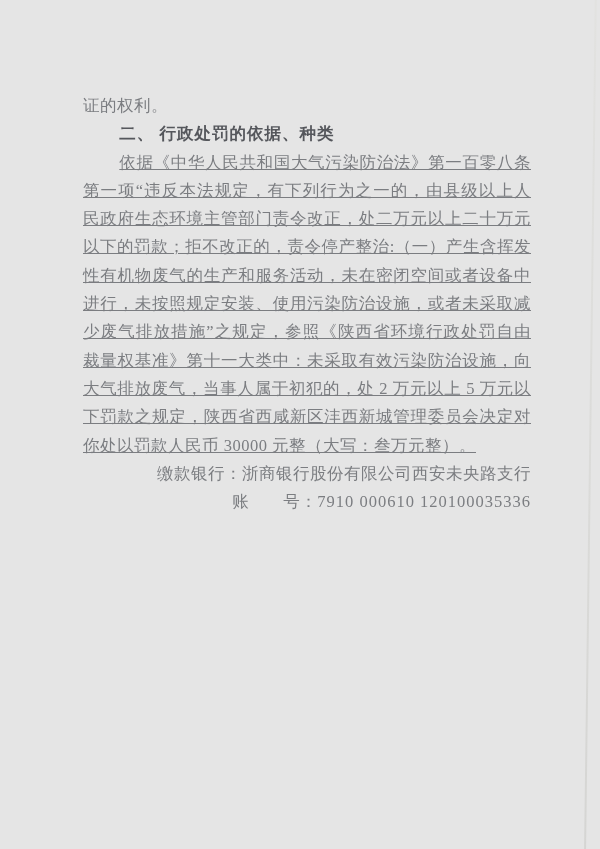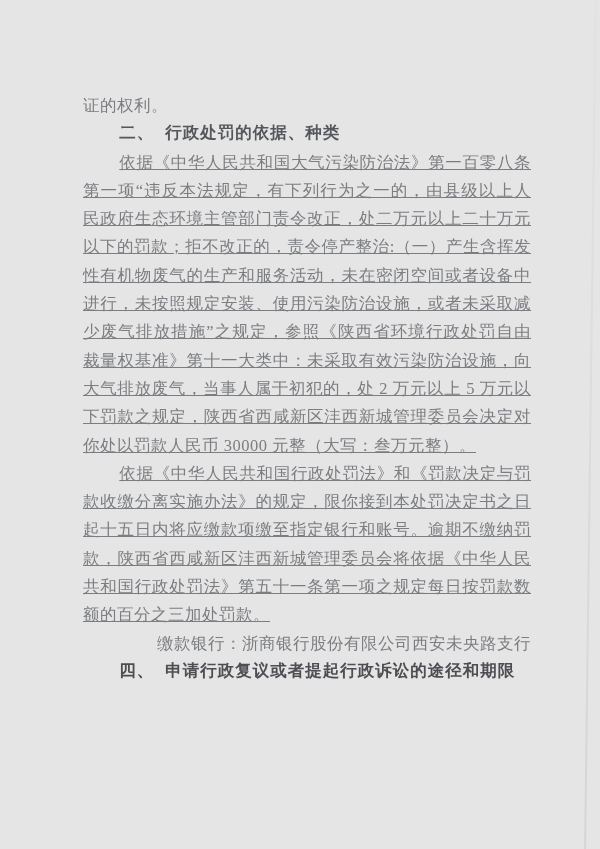--- a/index.html
+++ b/index.html
@@ -40,21 +40,21 @@
   }
   .content p {
     margin: 0;
   }
   .indent {
     text-indent: 2.2em;
     text-decoration: underline;
   }
   .heading {
     margin: 0;
-    font-family: Liberation Mono, monospace;
+    font-family: Liberation Serif, serif;
     font-weight: bold;
     font-size: 16.5px;
     line-height: 28.3px;
     letter-spacing: 1px;
     color: #55575c;
     text-indent: 2.2em;
     text-align: left;
   }
   .heading--first {
     margin-top: 8px;
@@ -79,22 +79,21 @@
 
   <div class="content">
 
     <p class="body">证的权利。</p>
 
     <p class="heading heading--first">二、 行政处罚的依据、种类</p>
 
     <p class="body indent">依据《中华人民共和国大气污染防治法》第一百零八条第一项“违反本法规定，有下列行为之一的，由县级以上人民政府生态环境主管部门责令改正，处二万元以上二十万元以下的罚款；拒不改正的，责令停产整治:（一）产生含挥发性有机物废气的生产和服务活动，未在密闭空间或者设备中进行，未按照规定安装、使用污染防治设施，或者未采取减少废气排放措施”之规定，参照《陕西省环境行政处罚自由裁量权基准》第十一大类中：未采取有效污染防治设施，向大气排放废气，当事人属于初犯的，处 2 万元以上 5 万元以下罚款之规定，陕西省西咸新区沣西新城管理委员会决定对你处以罚款人民币 30000 元整（大写：叁万元整）。</p>
 
 
-    <p class="body indent">依据《中华人民共和国行政处罚法》和《罚款决定与罚款收缴分离实施办法》的规定，限你接到本处罚决定书之日起十五日内将应缴款项缴至指定银行和账号。逾期不缴纳罚款，陕西省西咸新区沣西新城管理委员会将依据《中华人民共和国行政处罚法》第五十一条第一项之规定每日按罚款数额的百分之三加处罚款。</p>
 
     <p class="payline"><span>缴款银行：</span><span>浙商银行股份有限公司西安未央路支行</span></p>
 
 
+    <p class="payline"><span>账　　号：</span><span class="num">7910 000610 120100035336</span></p>
 
-    <p class="heading heading--last">四、 申请行政复议或者提起行政诉讼的途径和期限</p>
 
   </div>
 </div>
 
 </body></html>

